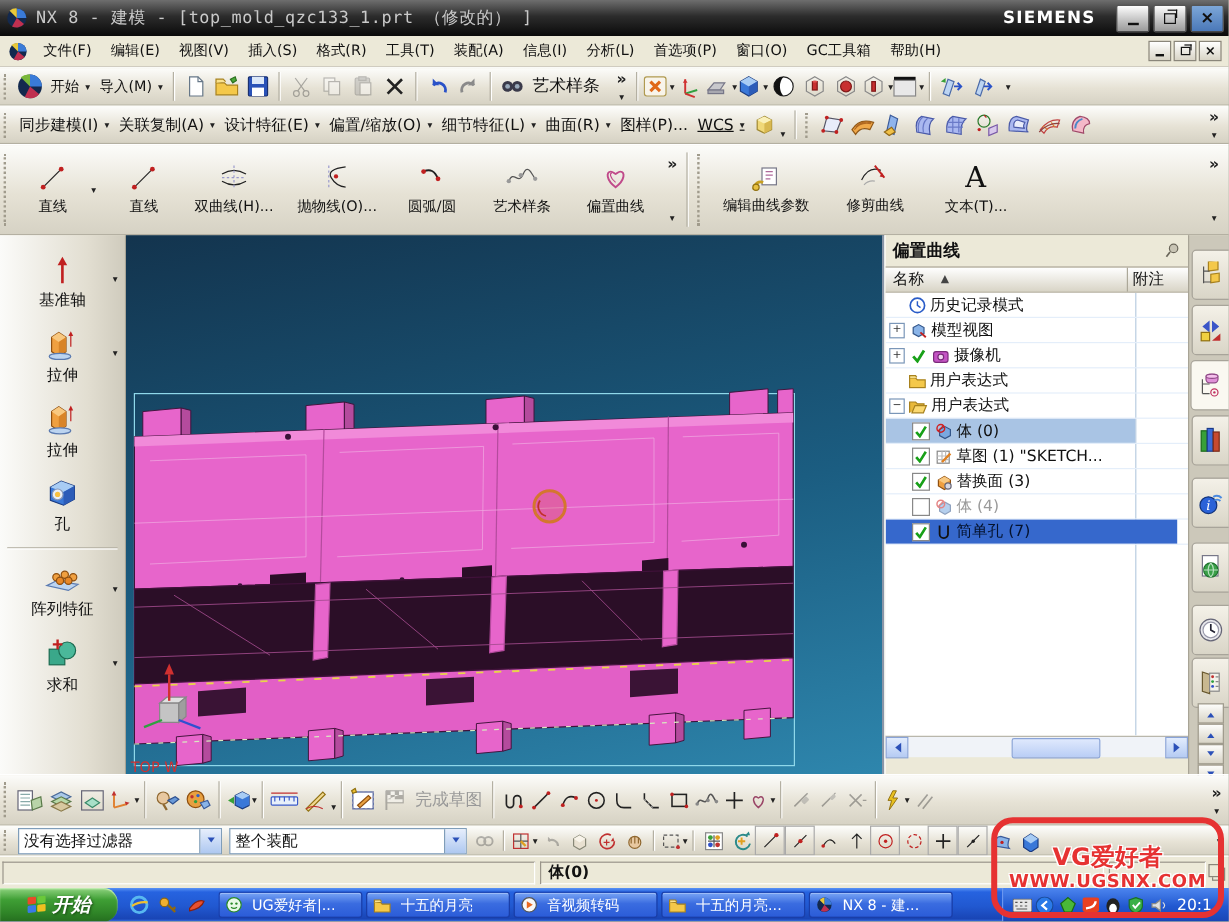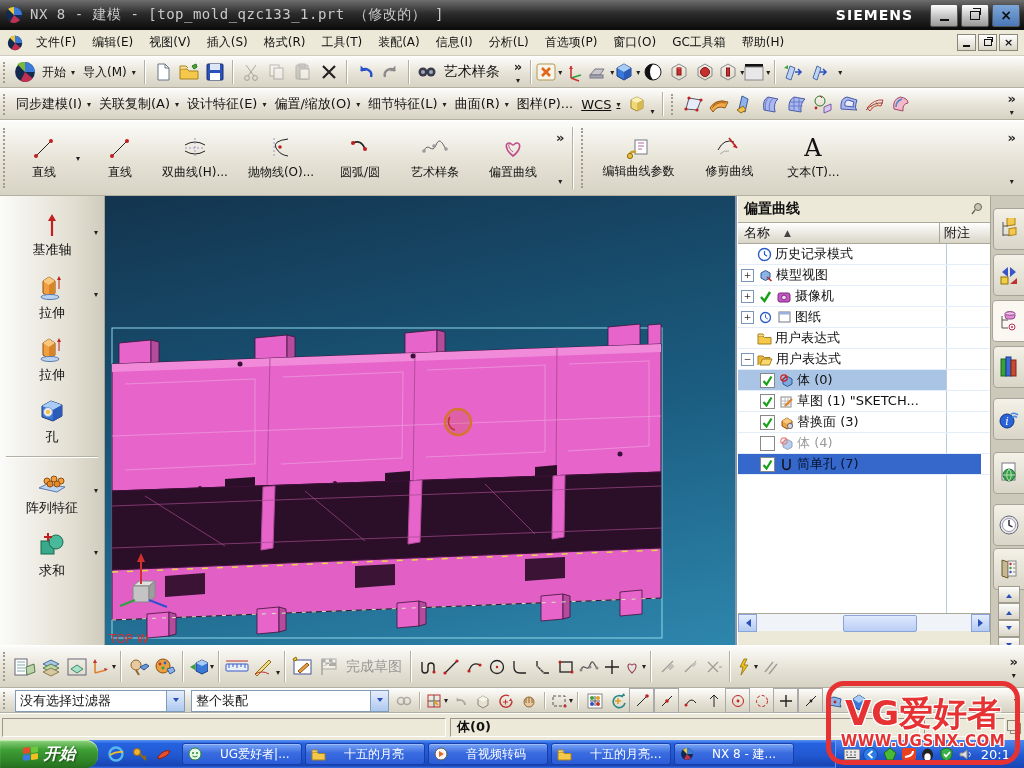--- a/index.html
+++ b/index.html
@@ -117,30 +117,30 @@
   .startbtn{width:98px;height:28px;background:linear-gradient(#8fd37f,#3f9f35 35%,#2f8427 75%,#256e1f);
             border-radius:0 12px 12px 0;display:flex;align-items:center;justify-content:center;gap:5px;
             box-shadow:inset 0 1px 1px #c8f0b8;flex:none;}
   .startbtn .lab{color:#fff;font-weight:bold;font-style:italic;font-size:16px;text-shadow:1px 1px 2px #1a4a14;}
   .winflag{width:16px;height:14px;display:grid;grid-template-columns:7px 7px;grid-template-rows:6px 6px;gap:1px;transform:skewY(-6deg);}
   .winflag i{display:block;border-radius:1px;}
   .ql{display:flex;gap:4px;margin:0 8px;flex:none;}
   .qlbtn{width:20px;height:20px;display:flex;align-items:center;justify-content:center;}
   .tasks{display:flex;gap:3px;flex:1;overflow:hidden;}
   .task{width:120px;height:22px;background:linear-gradient(#79a5f5,#3a6ce0 45%,#2b5cd8);border:1px solid #1a3ea8;border-radius:3px;
-        display:flex;align-items:center;gap:18px;padding:0 5px;box-sizing:border-box;color:#fff;font-size:12px;white-space:nowrap;overflow:hidden;flex:none;
+        display:flex;align-items:center;gap:8px;padding:0 5px;box-sizing:border-box;color:#fff;font-size:12px;white-space:nowrap;overflow:hidden;flex:none;
         box-shadow:inset 0 1px 0 #9cbcf8;}
   .tray{height:28px;display:flex;align-items:center;gap:3px;padding:0 14px 0 8px;border-left:1px solid #6a96f0;
         background:linear-gradient(#4c85ef,#2158d0 55%,#1945b5);flex:none;}
   .tico16{width:16px;height:16px;display:flex;align-items:center;justify-content:center;flex:none;}
   .time{color:#fff;font-size:13px;margin-left:4px;white-space:nowrap;}
   
   .wm{left:826px;top:681px;width:194px;height:84px;border:5px solid #e63232;border-radius:18px;box-sizing:border-box;
       display:flex;flex-direction:column;align-items:center;justify-content:center;z-index:50;pointer-events:none;}
-  .wm .l1{font-size:34px;font-weight:bold;color:#e63232;line-height:1.05;
+  .wm .l1{font-size:20px;font-weight:bold;color:#e63232;line-height:1.05;
           text-shadow:-1px -1px 0 #fff,1px -1px 0 #fff,-1px 1px 0 #fff,1px 1px 0 #fff;}
   .wm .l2{font-size:15px;font-weight:bold;color:#e63232;letter-spacing:.5px;
           text-shadow:-1px -1px 0 #fff,1px -1px 0 #fff,-1px 1px 0 #fff,1px 1px 0 #fff;}
   svg{display:block;}
 </style>
 </head>
 <body>
 
 <div id="screen">
 
@@ -752,36 +752,20 @@
               <path d="M2 7l3.5 4L11 2" stroke="#18a018" stroke-width="2.4" fill="none"></path>
             </svg>
           </span>
         <span class="tico">
             <svg width="15" height="13">
               <rect x="1" y="3" width="12" height="9" rx="2" fill="#c455c4" stroke="#7a2a7a"></rect>
               <circle cx="7" cy="7.5" r="2.4" fill="#f0d8f0" stroke="#7a2a7a"></circle>
             </svg>
           </span>
         <span>摄像机</span>
-      </div>
-      <div class="trow" style="padding-left:3px;">
-        <span class="exp plus"></span>
-        <span class="tico">
-            <svg width="13" height="13">
-              <circle cx="6.5" cy="6.5" r="5" fill="#fff" stroke="#2a5cc8" stroke-width="1.3"></circle>
-              <path d="M6.5 3.5v3l2.2 1.5" stroke="#2a5cc8" fill="none"></path>
-            </svg>
-          </span>
-        <span class="tico">
-            <svg width="13" height="14">
-              <rect x="1" y="2" width="11" height="10" fill="#fff" stroke="#778"></rect>
-              <rect x="1" y="2" width="11" height="2.5" fill="#9ab0d8"></rect>
-            </svg>
-          </span>
-        <span>图纸</span>
       </div>
       <div class="trow" style="padding-left:18px;">
         <span class="tico">
             <svg width="15" height="13">
               <path d="M1 4h5l1.5 1.5H14V12H1z" fill="#f4c84a" stroke="#a8821e"></path>
               <path d="M1 4V2h5l1 1.5" fill="#fae28c" stroke="#a8821e"></path>
             </svg>
           </span>
         <span>用户表达式</span>
       </div>

